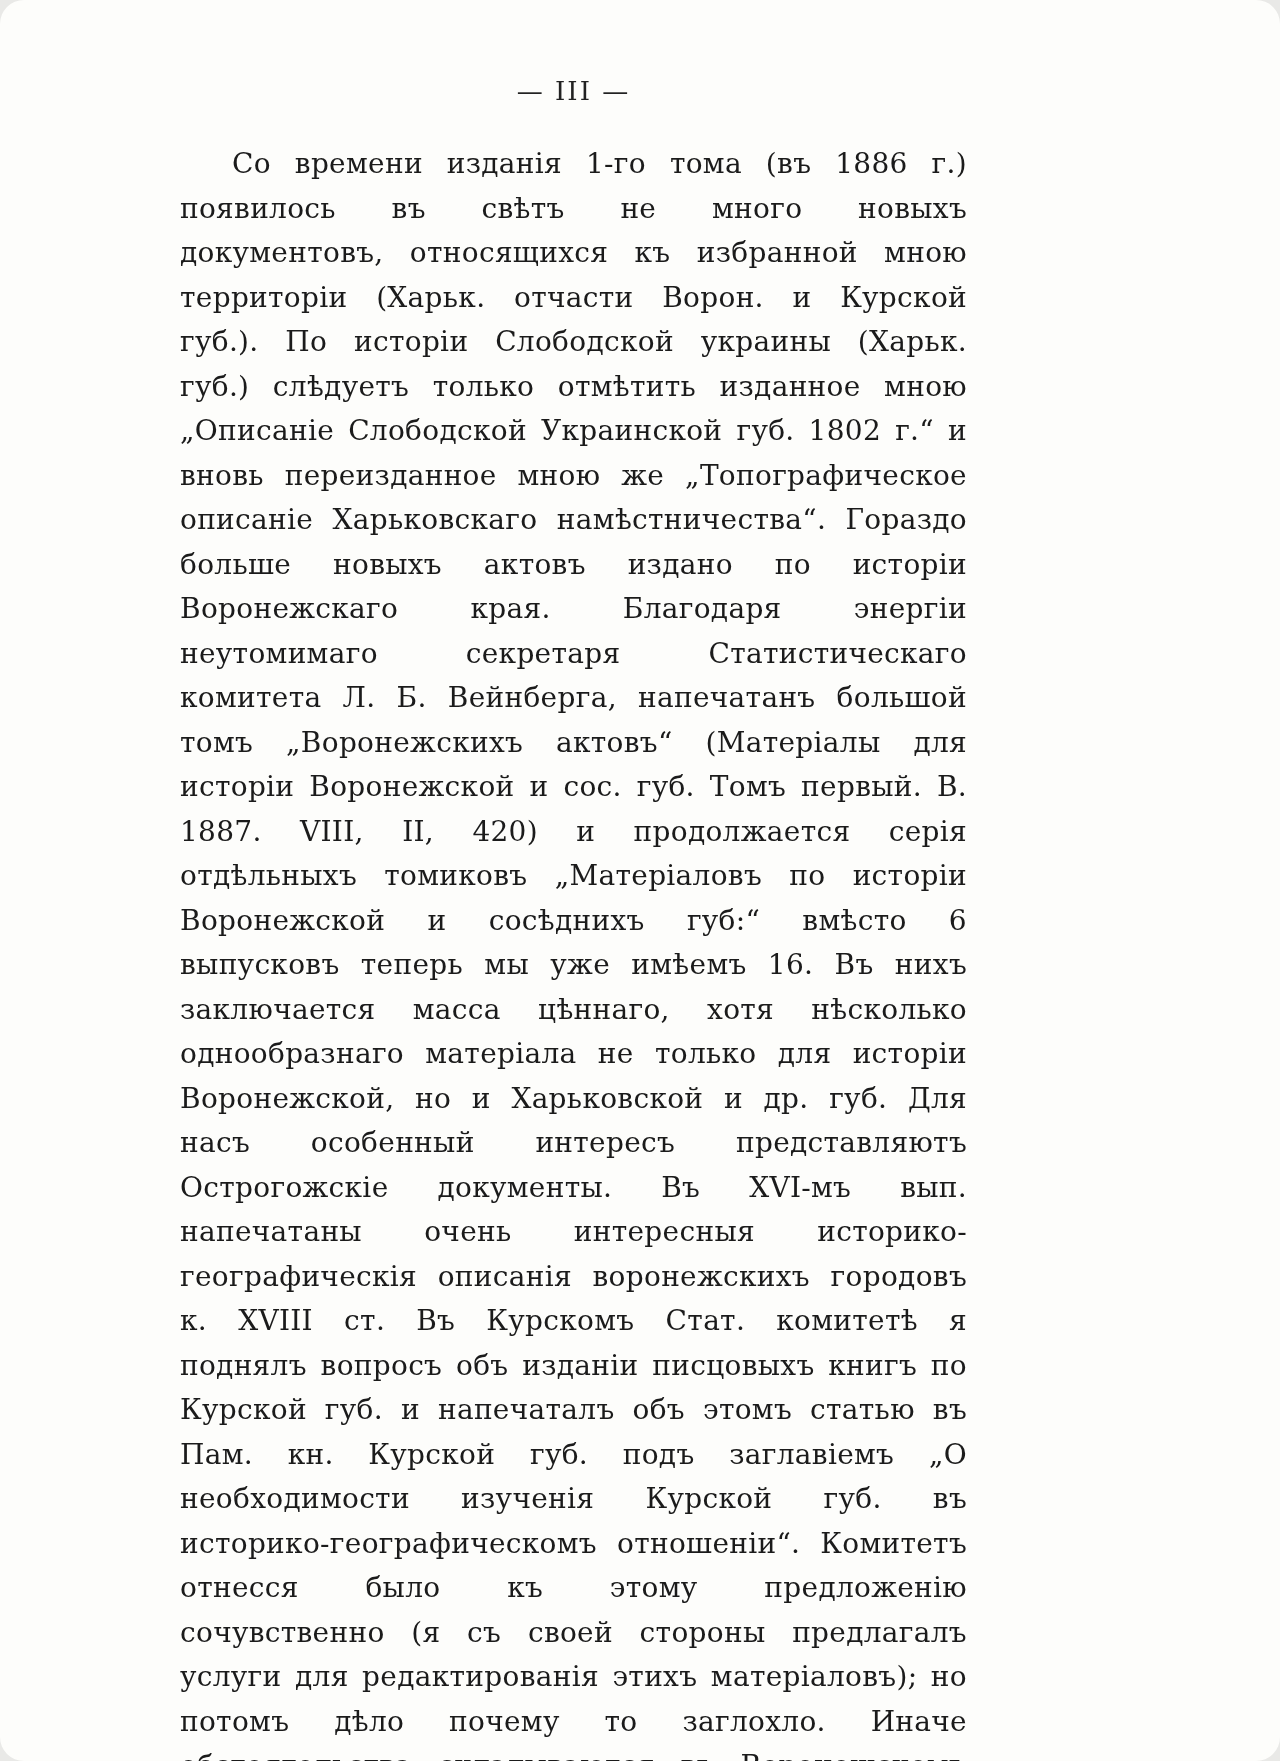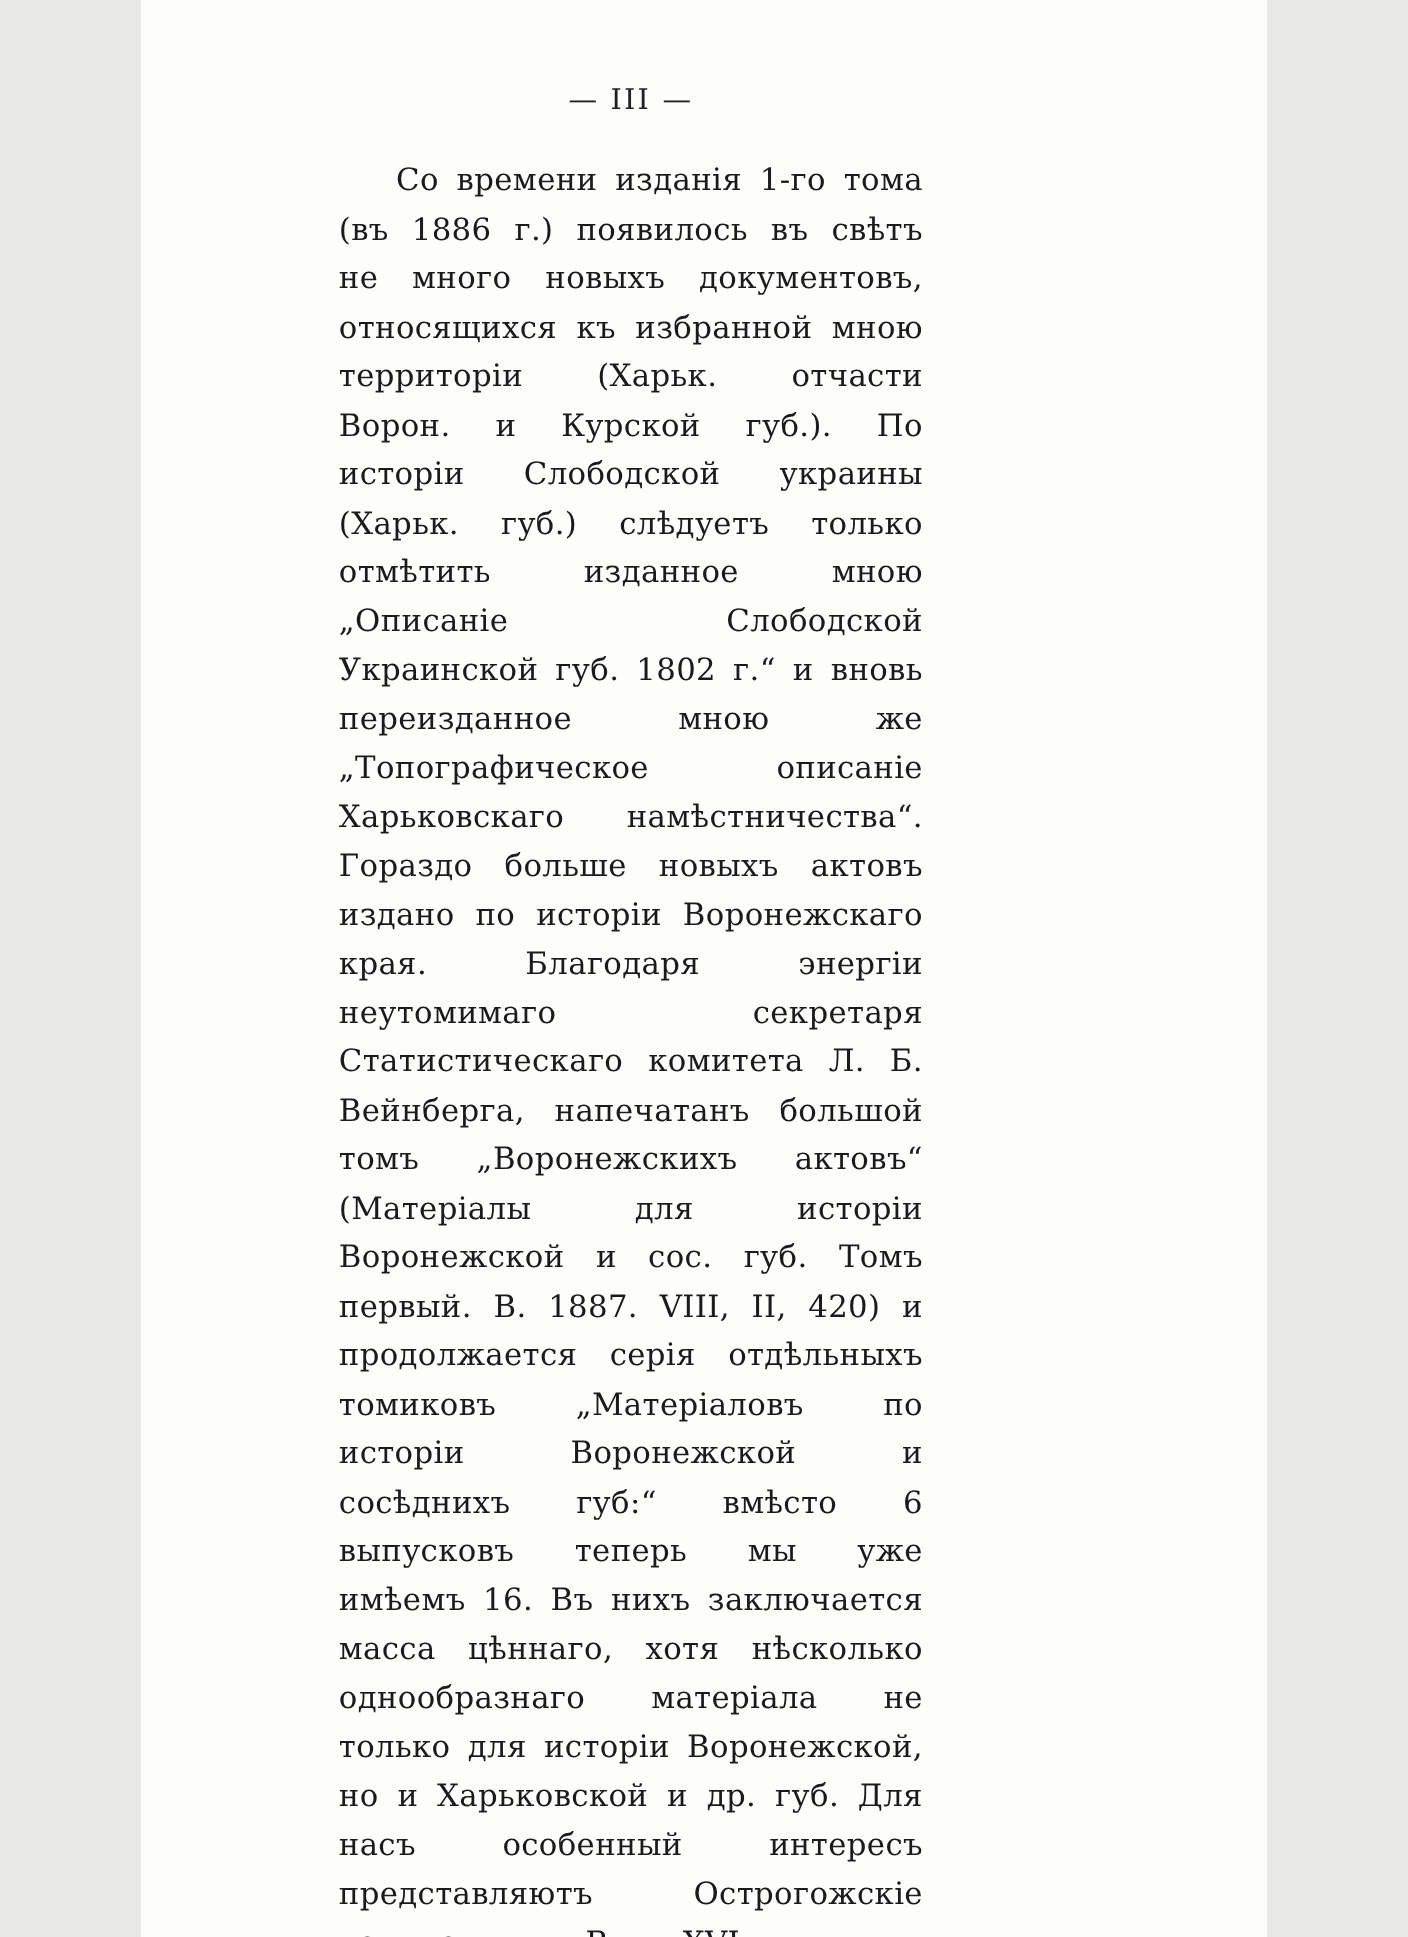--- a/index.html
+++ b/index.html
@@ -2,29 +2,30 @@
 <html><head>
 <meta charset="utf-8">
 <style>
   html, body {
     margin: 0;
     padding: 0;
     background: #e9e9e7;
   }
   .scan-page {
     position: relative;
-    width: 1024px;
+    width: 1280px;
     height: 1761px;
     margin: 0 auto;
     background: #fdfdfb;
     color: #1b1b1b;
     font-family: "DejaVu Serif", "Liberation Serif", serif;
     box-sizing: border-box;
     padding: 76px 313px 40px 180px;
     overflow: hidden;
+    border-radius: 24px;
   }
   .page-number {
     text-align: center;
     font-size: 26px;
     letter-spacing: 2px;
     margin-bottom: 36px;
     color: #222;
   }
   .text-block {
     font-size: 28px;

